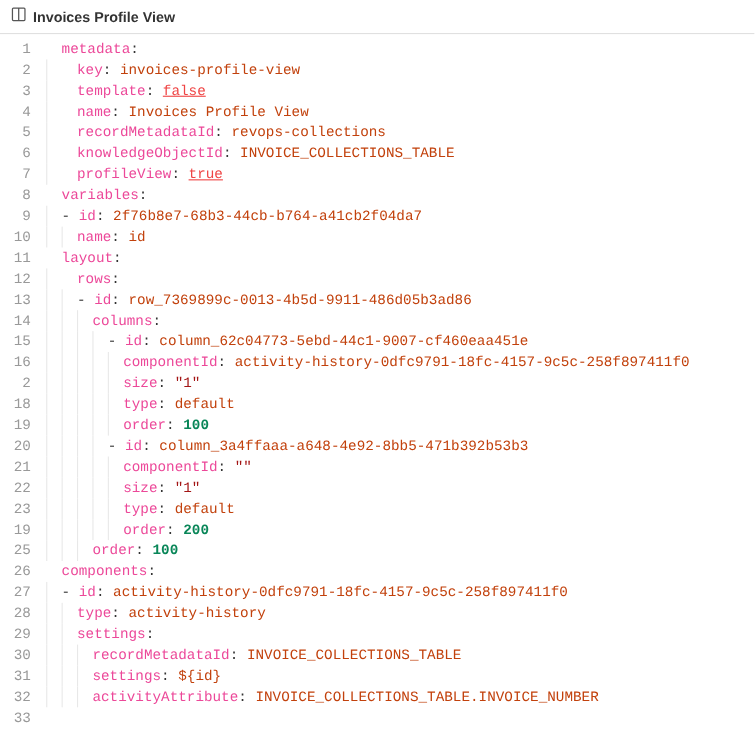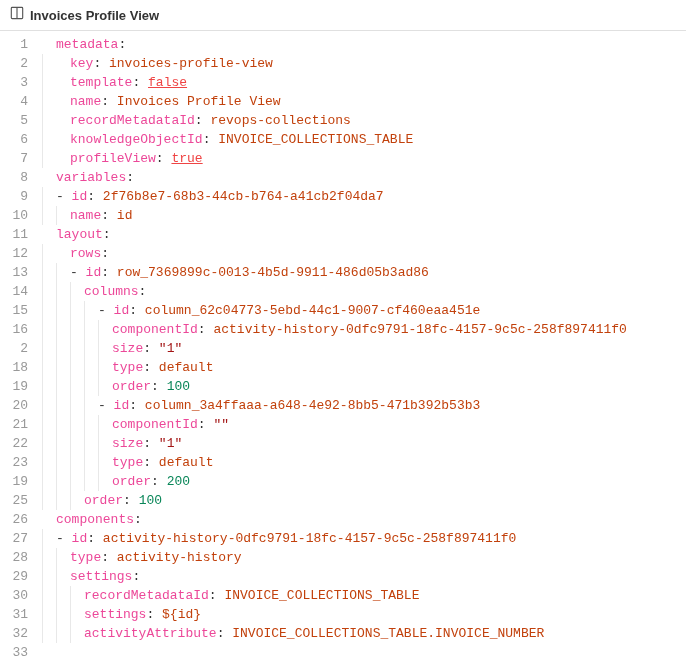--- a/index.html
+++ b/index.html
@@ -50,21 +50,21 @@
 }
 .code .line {
   height: 19px;
   line-height: 19px;
   white-space: pre;
   position: relative;
 }
 .tok-key { color: #ec4899; }
 .tok-str { color: #c2410c; }
 .tok-qstr { color: #a31515; }
-.tok-num { color: #098658; }
+.tok-num { color: #098658; font-weight: bold; }
 .tok-bool { color: #ef4444; text-decoration: underline; }
 .guide {
   display: inline-block;
   width: 14px;
   border-left: 1px solid #e8e8e8;
   height: 19px;
   vertical-align: top;
 }
 .nog {
   display: inline-block;

